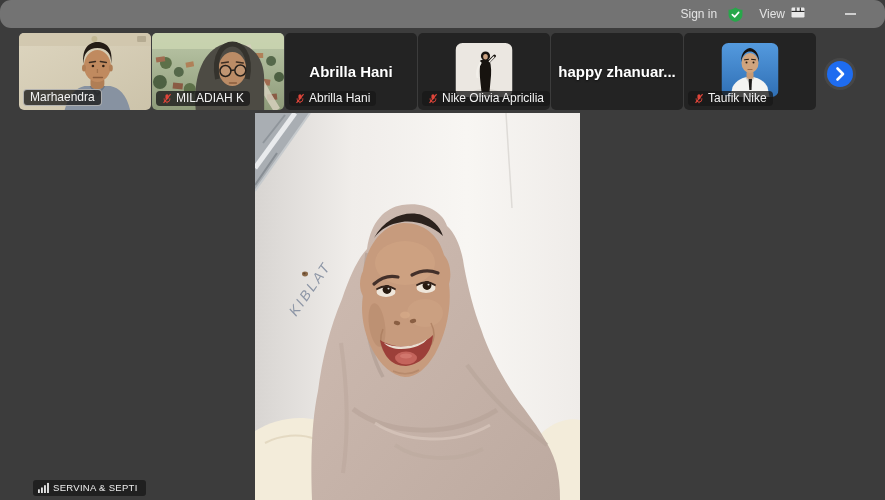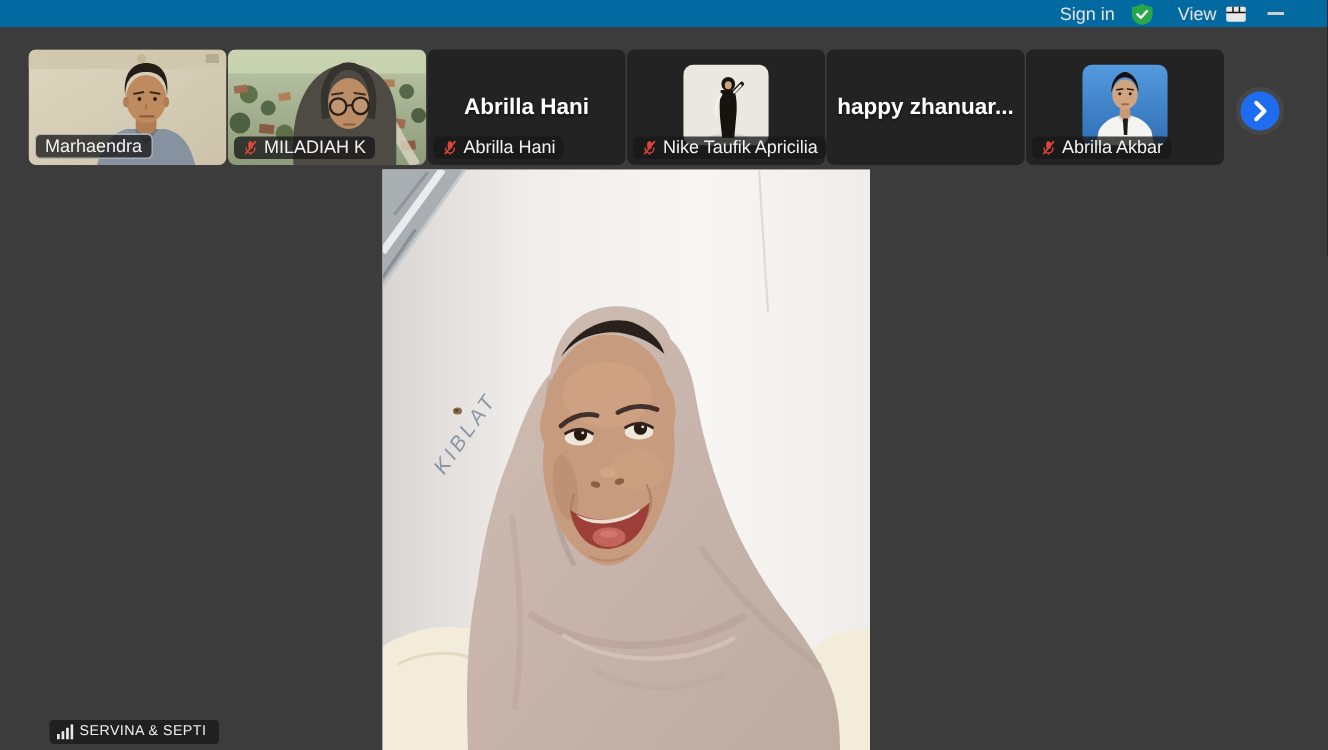--- a/index.html
+++ b/index.html
@@ -1,25 +1,25 @@
 <!DOCTYPE html>
 <html><head>
 <meta charset="utf-8">
 <style>
   * { margin:0; padding:0; box-sizing:border-box; }
   body { background:#000; font-family:"Liberation Sans", sans-serif; }
   .window { position:relative; width:885px; height:500px; background:#3c3c3c; overflow:hidden; }
 
   
-  .titlebar { position:absolute; left:0; top:0; width:885px; height:18px; background:#0369a1;
-              display:flex; justify-content:flex-end; align-items:center; padding-right:29px; }
+  .titlebar { position:absolute; left:0; top:0; width:885px; height:28px; background:#737373;
+              display:flex; justify-content:flex-end; align-items:center; padding-right:29px;border-radius:11px; }
   .tb-signin { color:#e4e4e4; font-size:12px; margin-right:11px; cursor:pointer; }
   .tb-shield { display:flex; margin-right:16px; }
-  .tb-view { display:flex; align-items:center; gap:6px; color:#e4e4e4; font-size:12px;
-             background:none; border:none; cursor:pointer; margin-right:14px; font-family:inherit; }
+  .tb-view { display:flex; gap:6px; color:#e4e4e4; font-size:12px;
+             background:none; border:none; cursor:pointer; margin-right:40px; font-family:inherit; }
   .tb-min { width:11px; height:2px; background:#cfcfcf; }
 
   
   .strip { position:absolute; left:19px; top:33px; display:flex; gap:1px; }
   .tile { position:relative; width:132px; height:77px; background:#232323; border-radius:5px; }
   .tile svg.fill { position:absolute; inset:0; width:100%; height:100%; border-radius:5px; display:block; }
   .bigname { display:flex; align-items:center; justify-content:center; height:100%;
              color:#fff; font-weight:bold; font-size:15px; white-space:nowrap; overflow:hidden;
              padding:0 5px; text-shadow:0 1px 2px rgba(0,0,0,.5); }
   .avatar { position:absolute; left:50%; top:10px; transform:translateX(-50%);
@@ -181,21 +181,21 @@
       </div>
       <div class="name-label">
         <span class="mute-ic">
           <svg width="10" height="11" viewBox="0 0 14 14">
             <rect x="4.8" y="1" width="4.4" height="7.2" rx="2.2" fill="#e0453a"></rect>
             <path d="M3 6.8 v1.2 a4 4 0 0 0 8 0 V6.8" stroke="#e0453a" stroke-width="1.3" fill="none"></path>
             <line x1="7" y1="12" x2="7" y2="13.6" stroke="#e0453a" stroke-width="1.3"></line>
             <line x1="2.2" y1="13" x2="12" y2="0.8" stroke="#e0453a" stroke-width="1.6"></line>
           </svg>
         </span>
-        <span>Nike Taufik Apricilia</span>
+        <span>Nike Olivia Apricilia</span>
       </div>
     </div>
 
     <div class="tile">
       <div class="bigname">happy  zhanuar...</div>
     </div>
 
     <div class="tile">
       <div class="avatar">
         <svg viewBox="0 0 57 54">
@@ -221,21 +221,21 @@
       </div>
       <div class="name-label">
         <span class="mute-ic">
           <svg width="10" height="11" viewBox="0 0 14 14">
             <rect x="4.8" y="1" width="4.4" height="7.2" rx="2.2" fill="#e0453a"></rect>
             <path d="M3 6.8 v1.2 a4 4 0 0 0 8 0 V6.8" stroke="#e0453a" stroke-width="1.3" fill="none"></path>
             <line x1="7" y1="12" x2="7" y2="13.6" stroke="#e0453a" stroke-width="1.3"></line>
             <line x1="2.2" y1="13" x2="12" y2="0.8" stroke="#e0453a" stroke-width="1.6"></line>
           </svg>
         </span>
-        <span>Abrilla Akbar</span>
+        <span>Taufik Nike</span>
       </div>
     </div>
   </div>
 
   <button class="next-btn">
     <svg width="26" height="26" viewBox="0 0 26 26">
       <polyline points="10.5,7.5 16,13 10.5,18.5" fill="none" stroke="#fff" stroke-width="2.6" stroke-linecap="round" stroke-linejoin="round"></polyline>
     </svg>
   </button>
 

